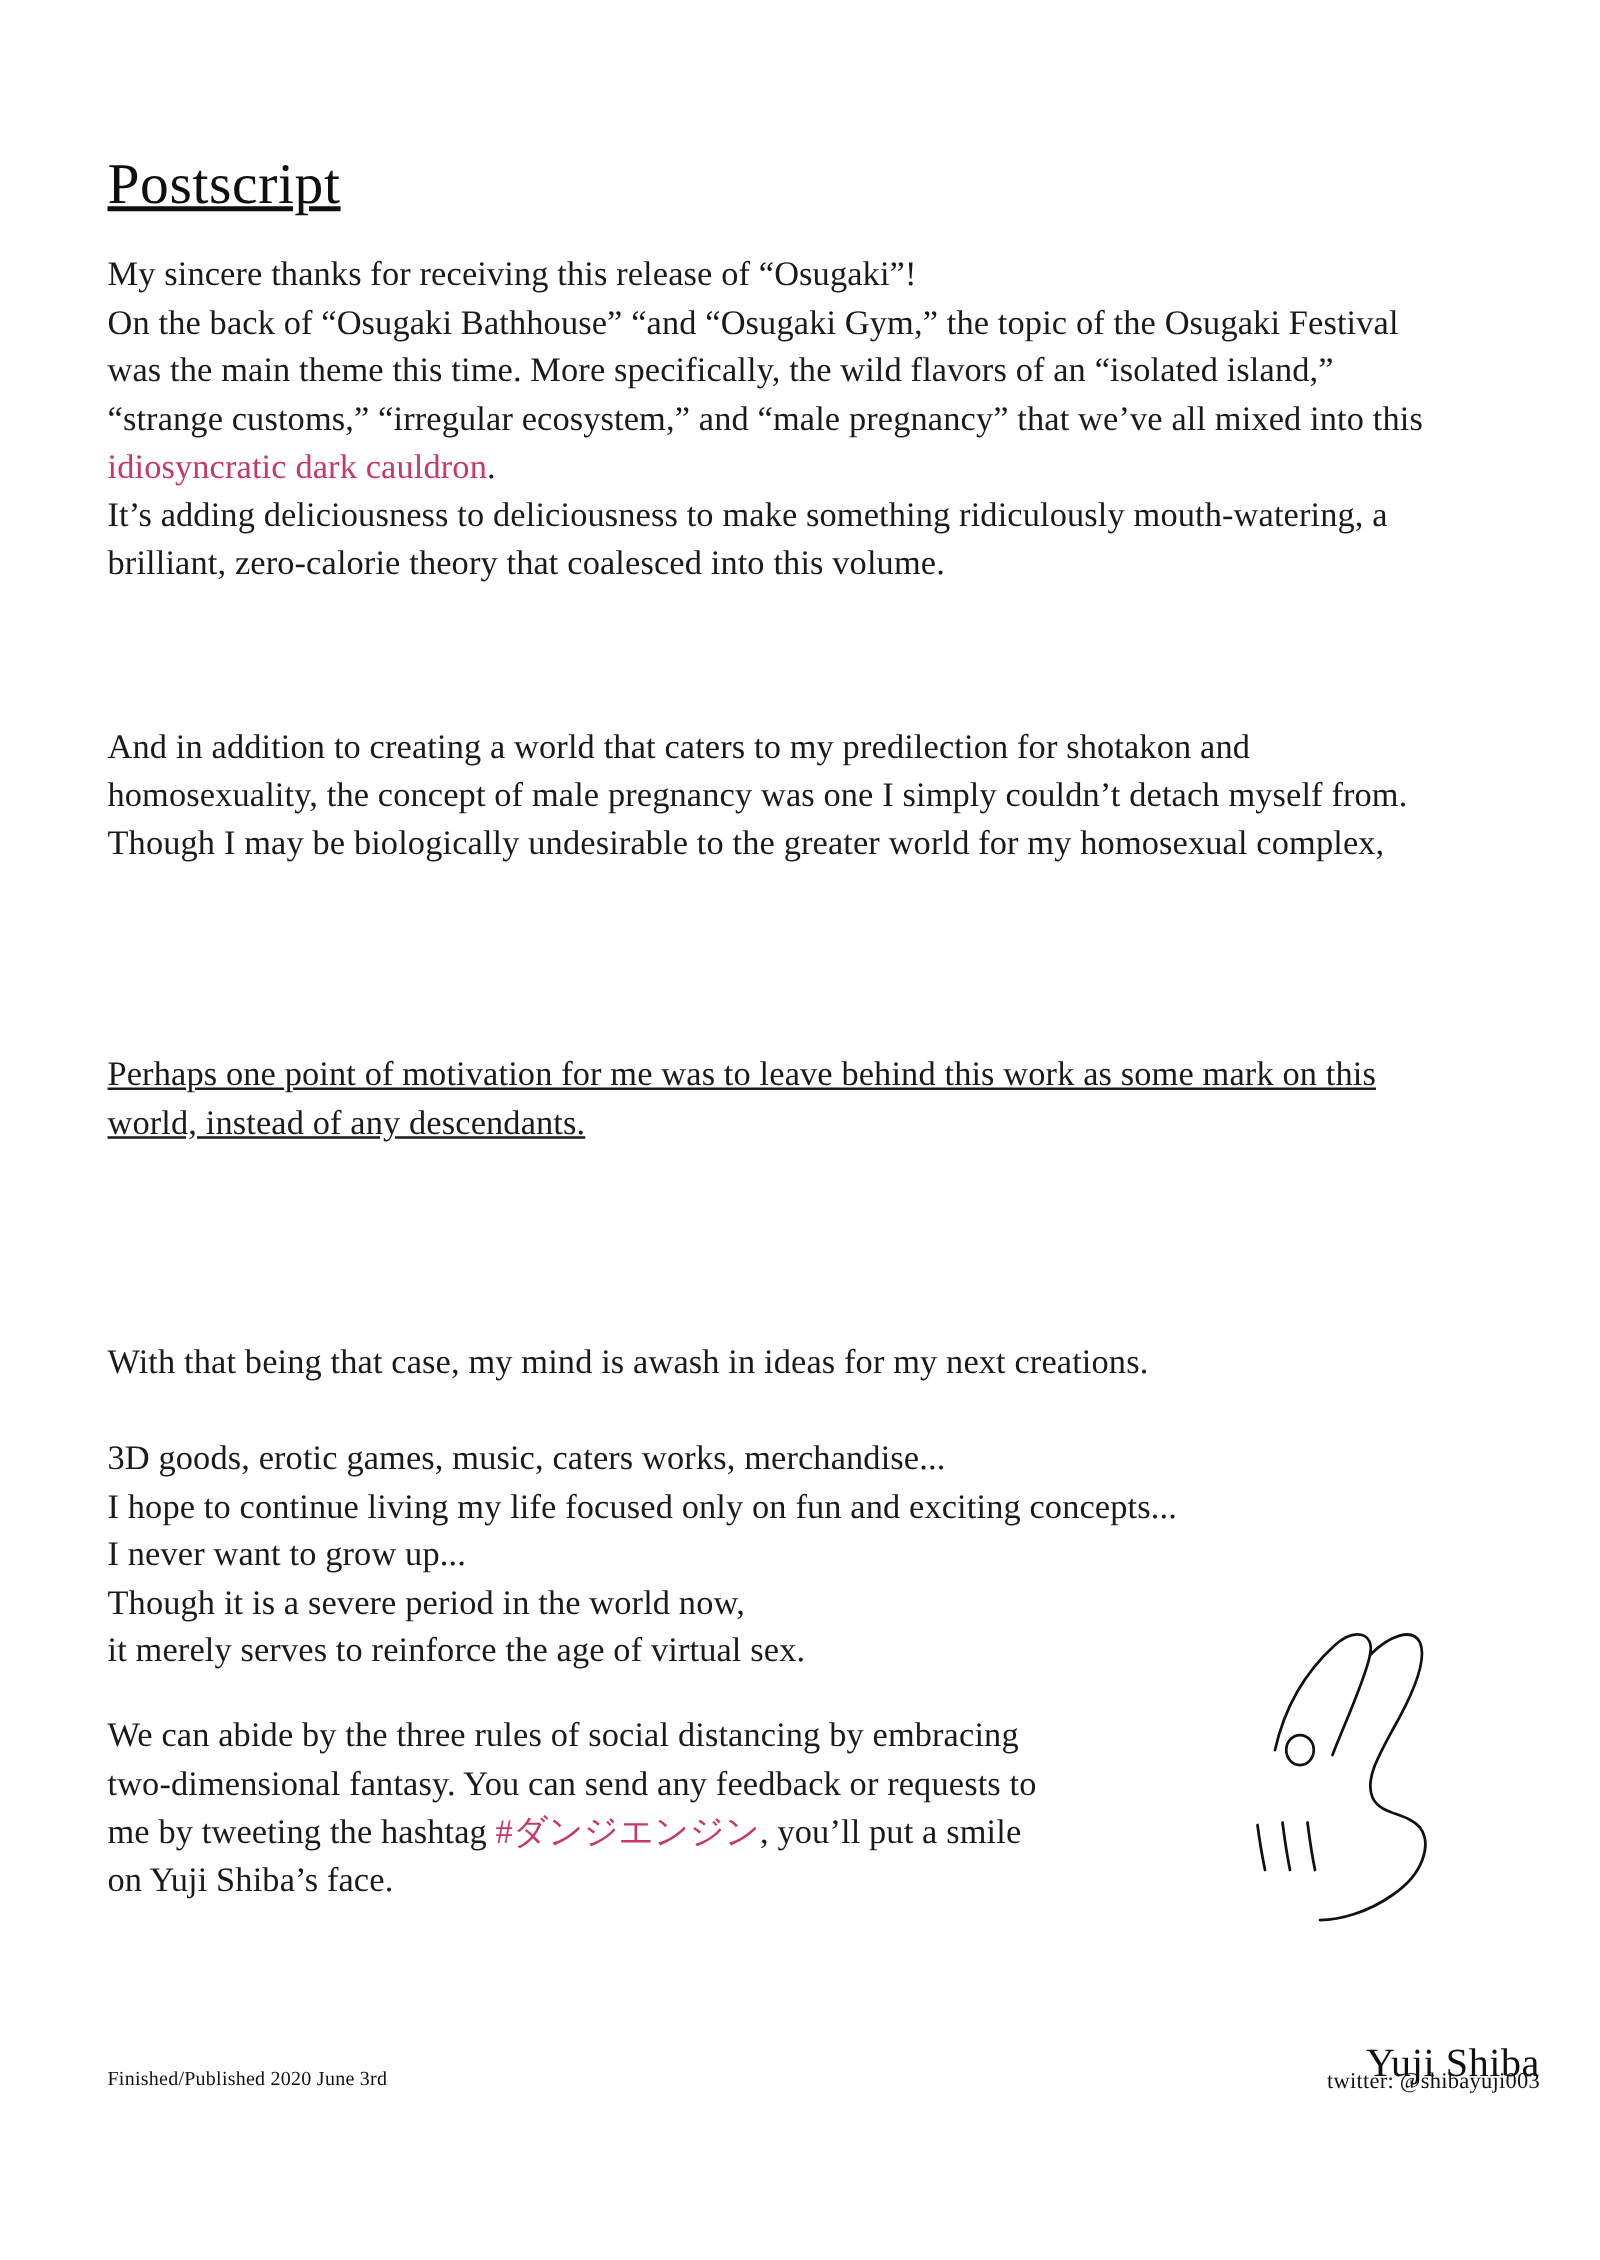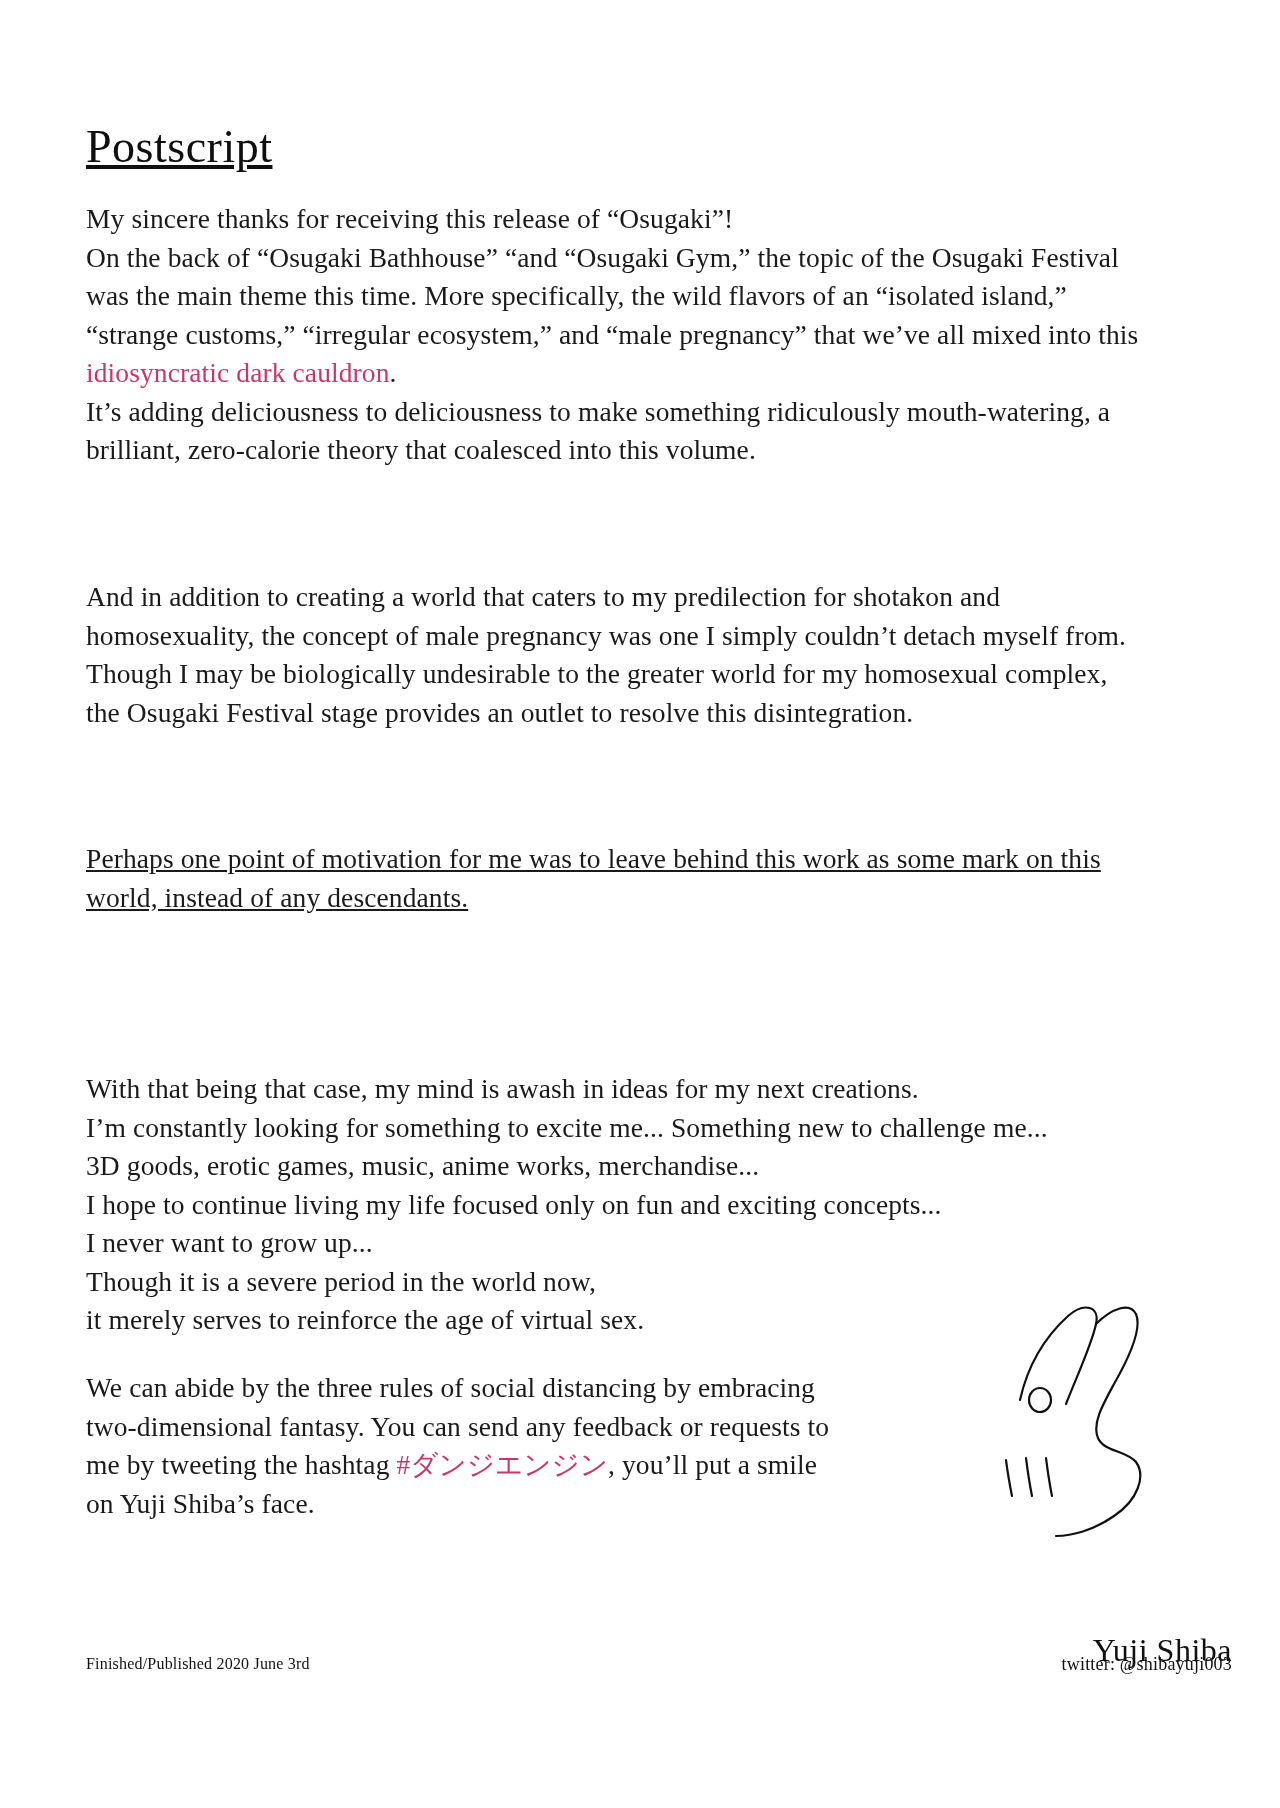--- a/index.html
+++ b/index.html
@@ -92,31 +92,30 @@
 
   <div class="body-block" id="para1">
     <span>My sincere thanks for receiving this release of “Osugaki”!</span><br>
     <span>On the back of “Osugaki Bathhouse” “and “Osugaki Gym,” the topic of the Osugaki Festival was the main theme this time. More specifically, the wild flavors of an “isolated island,” “strange customs,” “irregular ecosystem,” and “male pregnancy” that we’ve all mixed into this </span><span class="accent">idiosyncratic dark cauldron</span><span>.</span><br>
     <span>It’s adding deliciousness to deliciousness to make something ridiculously mouth-watering, a brilliant, zero-calorie theory that coalesced into this volume.</span>
   </div>
 
   <div class="body-block" id="para2">
     <span>And in addition to creating a world that caters to my predilection for shotakon and homosexuality, the concept of male pregnancy was one I simply couldn’t detach myself from.</span><br>
     <span>Though I may be biologically undesirable to the greater world for my homosexual complex,</span><br>
-    <span>the Osugaki Festival stage provides an outlet to resolve this disintegration.</span>
   </div>
 
   <div class="body-block" id="para3">
     <span>Perhaps one point of motivation for me was to leave behind this work as some mark on this world, instead of any descendants.</span>
   </div>
 
   <div class="body-block" id="para4">
     <span>With that being that case, my mind is awash in ideas for my next creations.</span><br>
-    <span>I’m constantly looking for something to excite me... Something new to challenge me...</span><br>
-    <span>3D goods, erotic games, music, anime works, merchandise...</span><br>
+    <br>
+    <span>3D goods, erotic games, music, caters works, merchandise...</span><br>
     <span>I hope to continue living my life focused only on fun and exciting concepts...</span><br>
     <span>I never want to grow up...</span><br>
     <span>Though it is a severe period in the world now,</span><br>
     <span>it merely serves to reinforce the age of virtual sex.</span>
   </div>
 
   <div class="body-block" id="para5">
     <span>We can abide by the three rules of social distancing by embracing two-dimensional fantasy. You can send any feedback or requests to me by tweeting the hashtag </span><span class="accent">#ダンジエンジン</span><span>, you’ll put a smile on  Yuji Shiba’s face.</span>
   </div>
 

